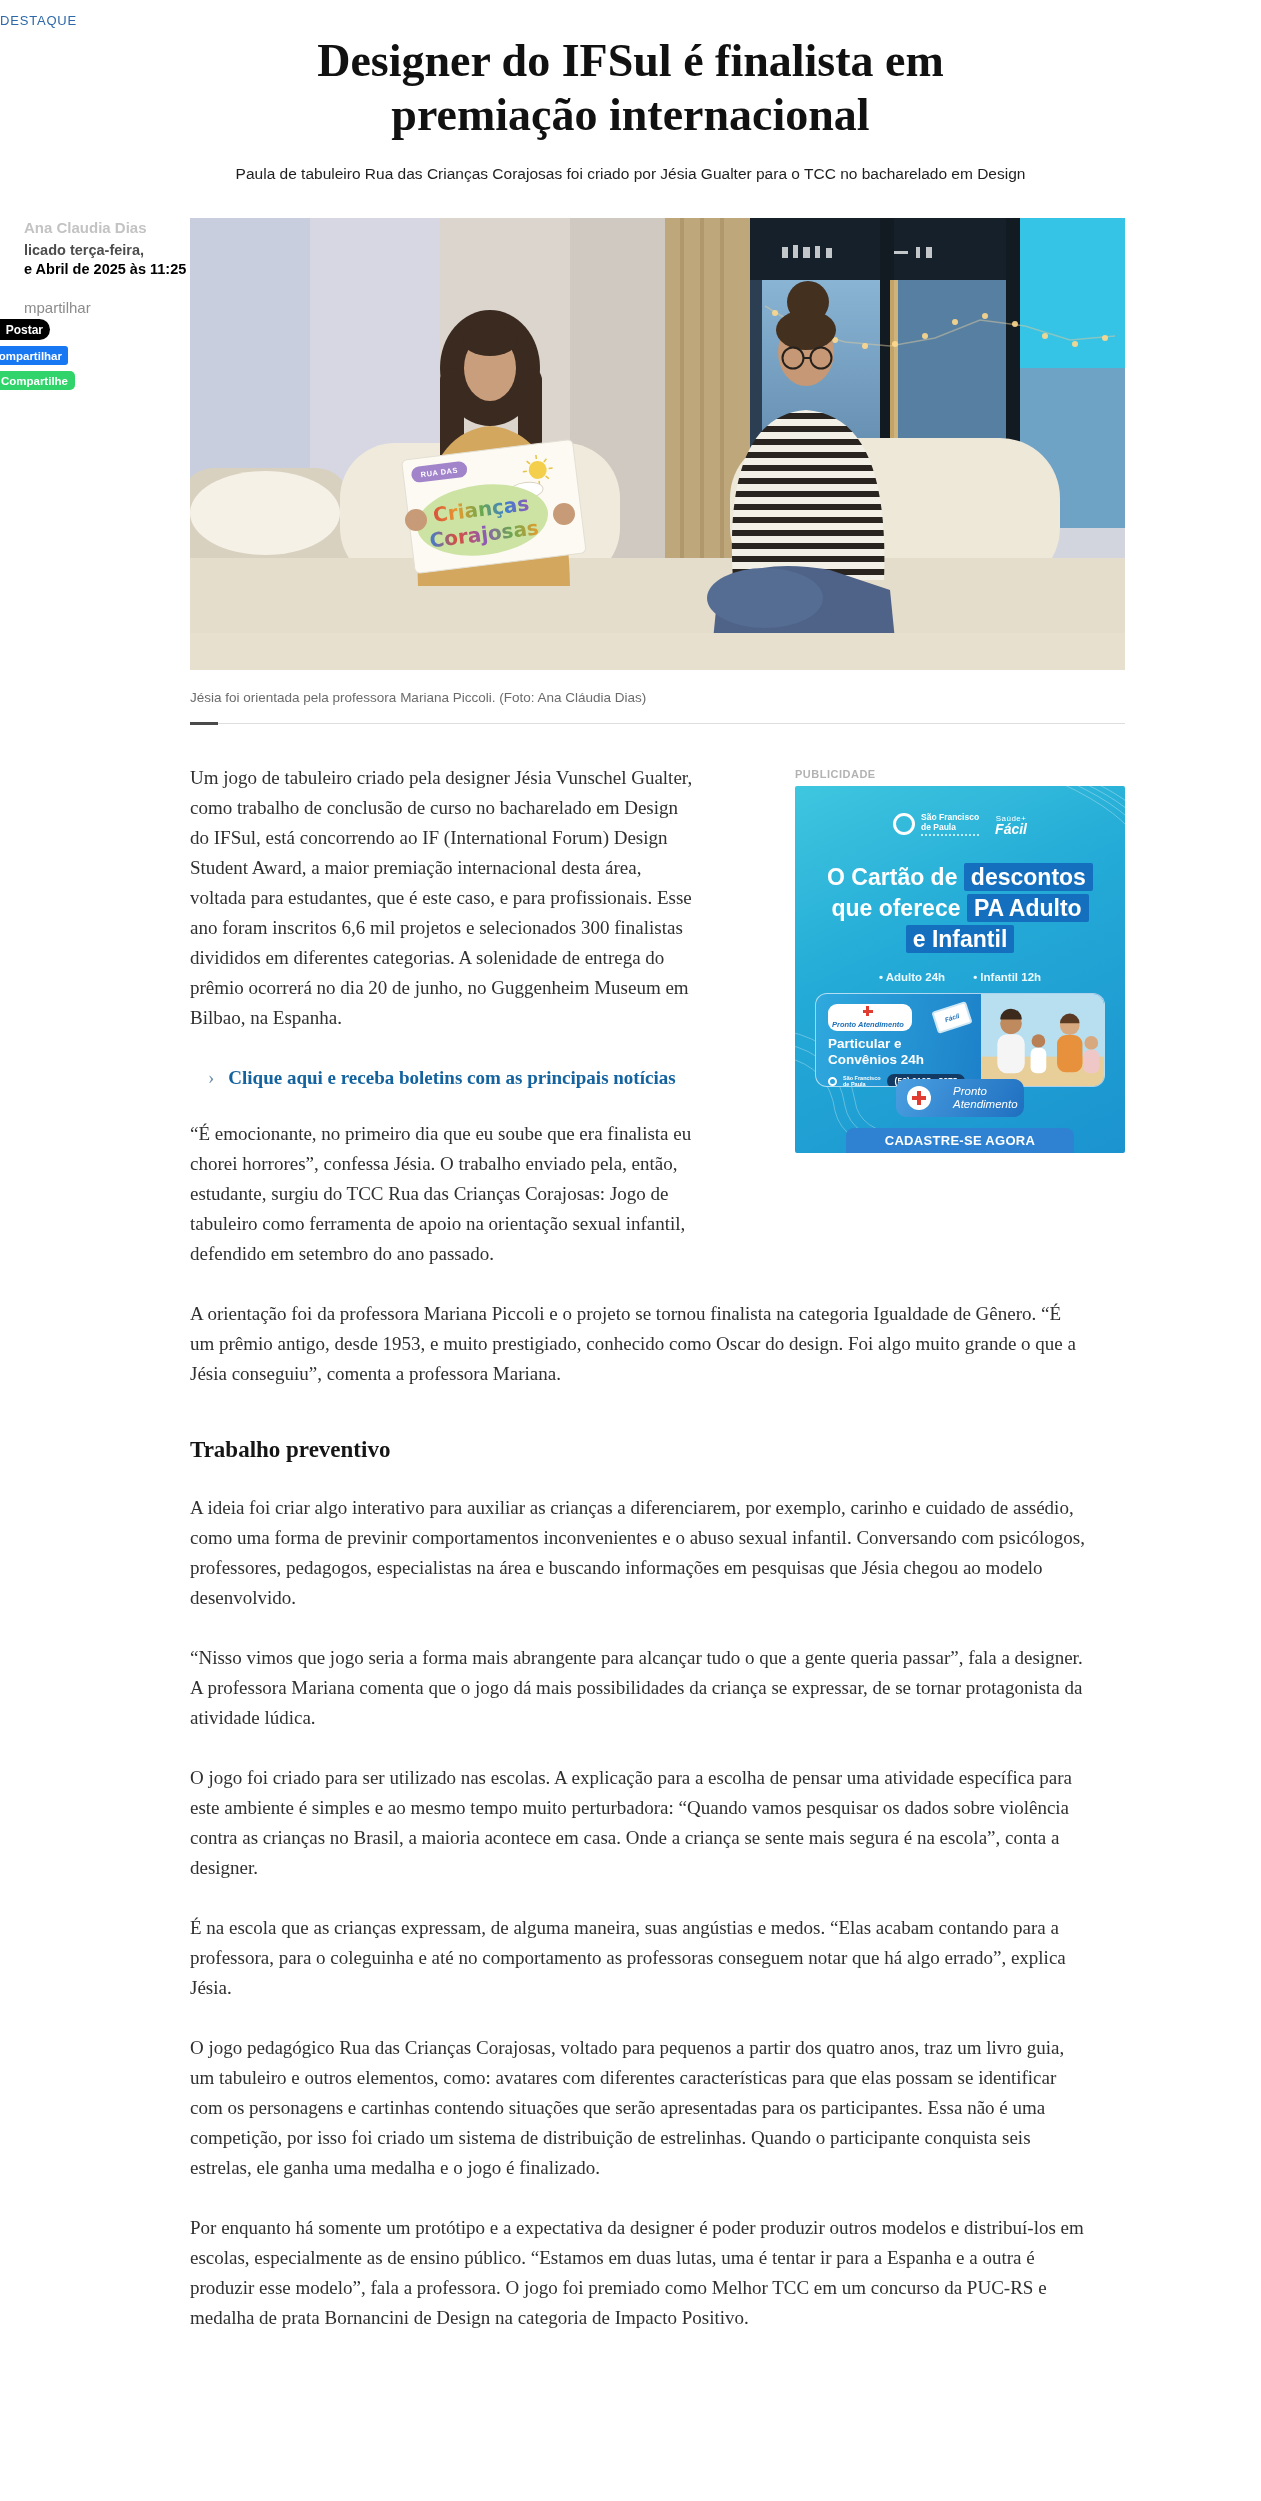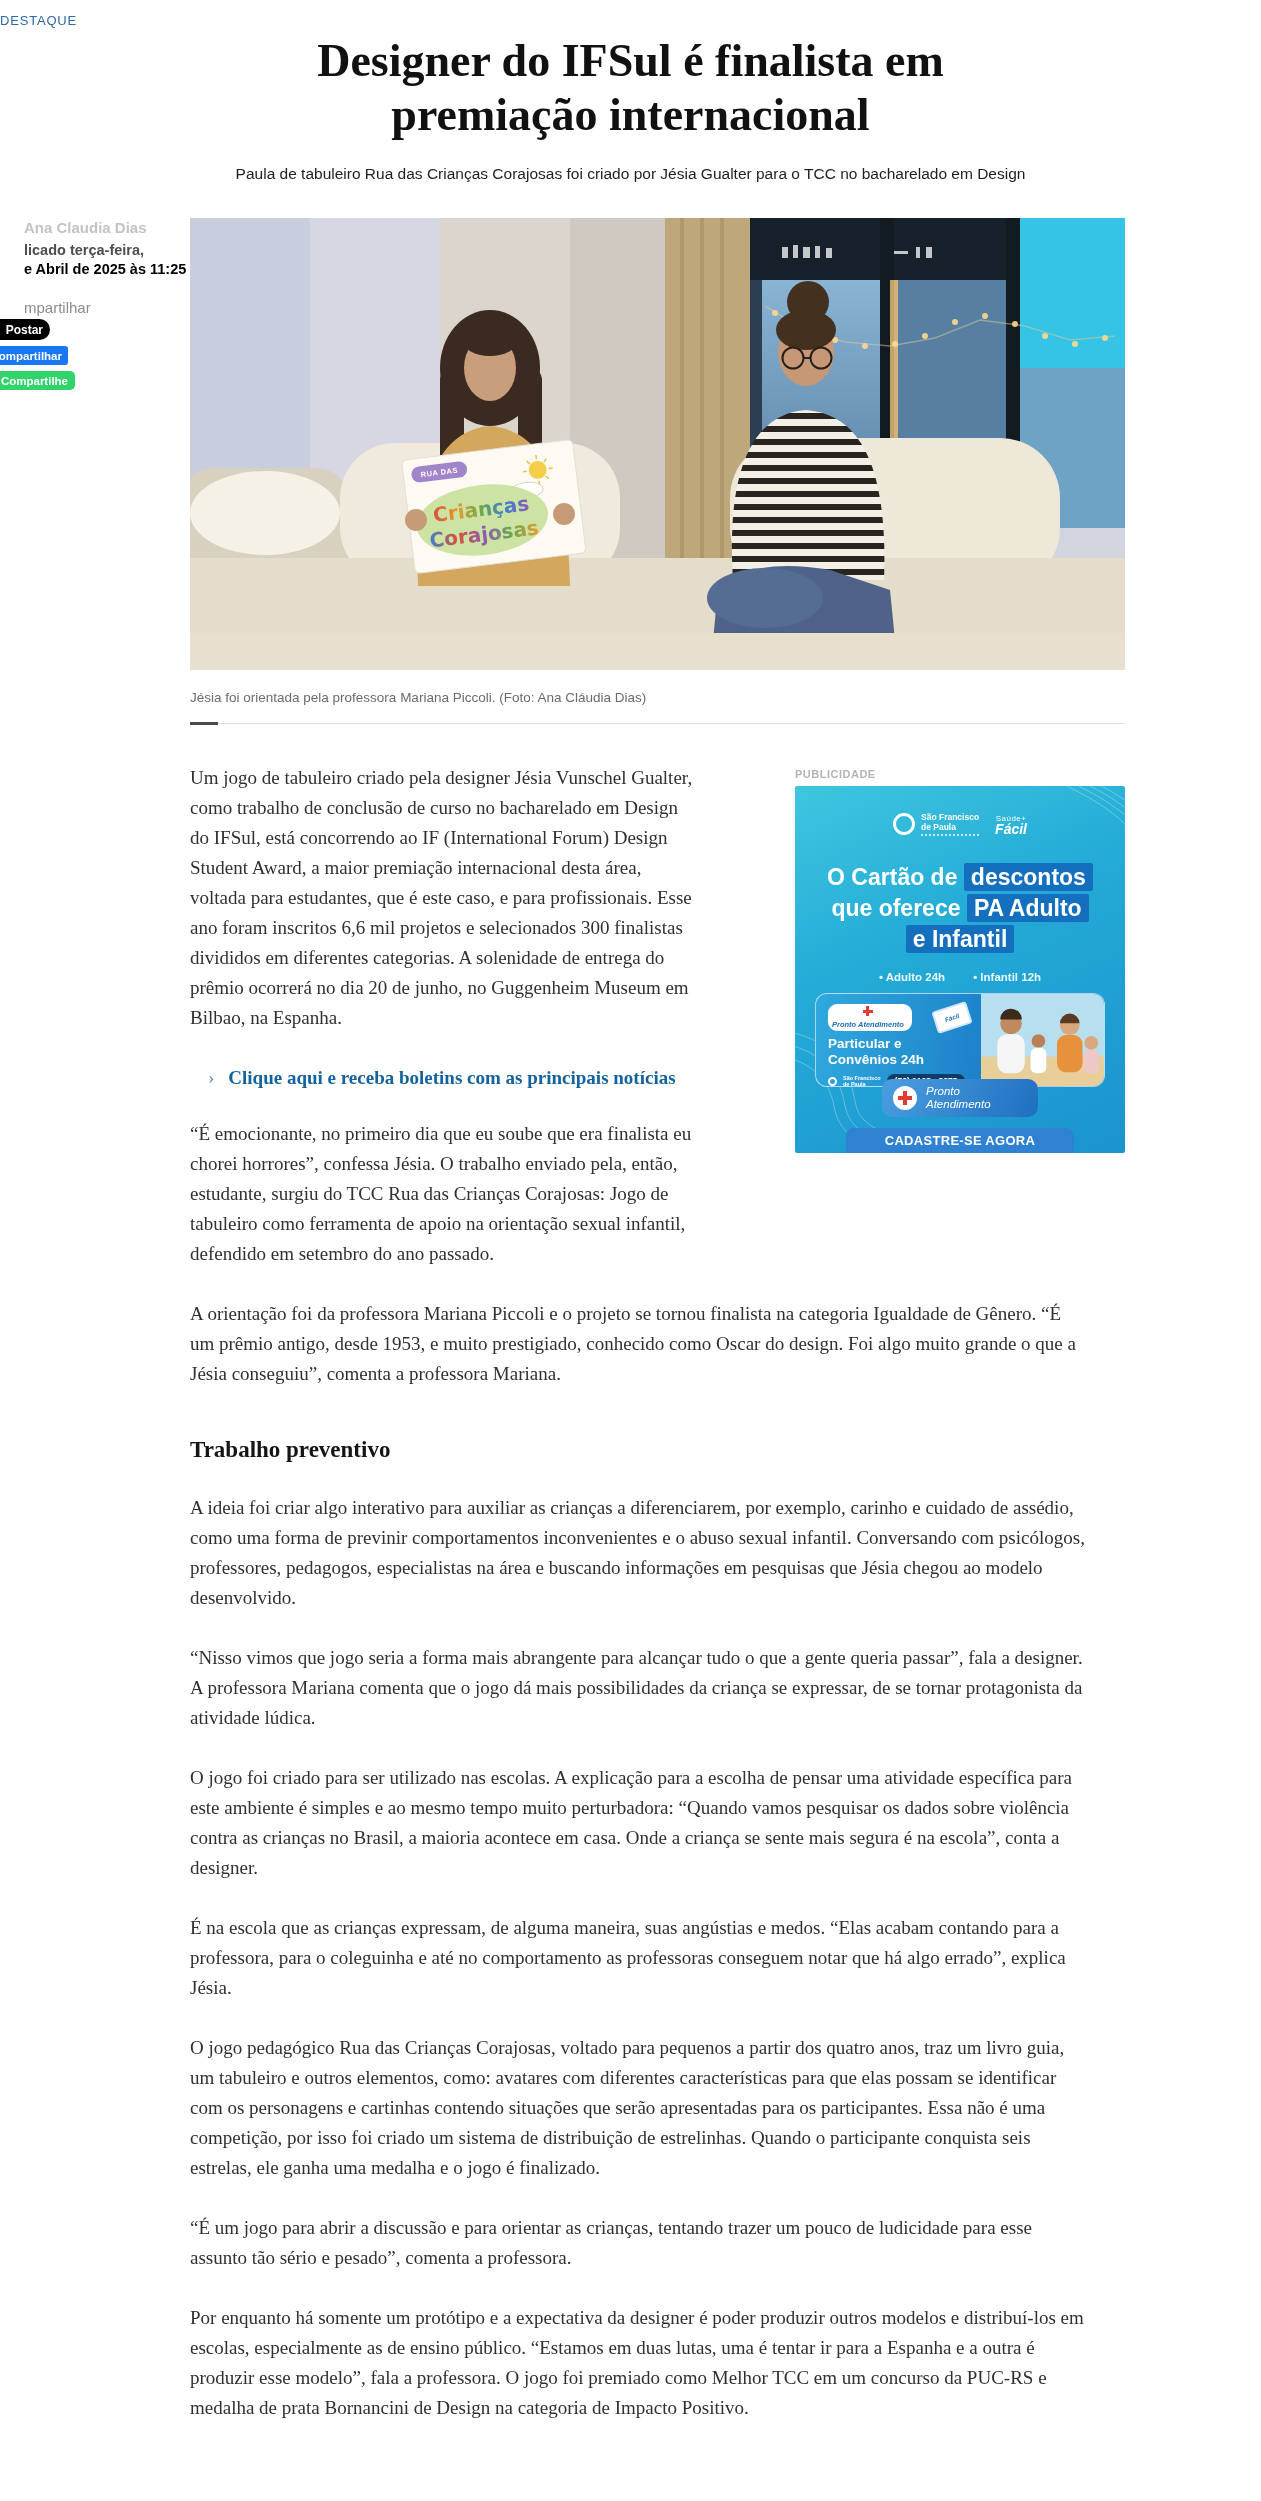--- a/index.html
+++ b/index.html
@@ -128,23 +128,23 @@
   }
   .ad-card-right { flex:1; position:relative; }
   .tilted-card {
     position:absolute; left:41%; top:12px; width:36px; height:23px; background:#fff;
     border:2px solid #cfe7f4; border-radius:3px; transform:rotate(-18deg);
     color:#1b6fb8; font-size:6.5px; font-weight:bold; font-style:italic;
     display:flex; align-items:center; justify-content:center; z-index:2;
   }
   .ad-pill {
     position:absolute; top:293px; left:50%; transform:translateX(-50%);
-    width:156px; height:38px; border-radius:10px;
+    width:128px; height:38px; border-radius:10px;
     background:linear-gradient(120deg,#4a9fe0,#1f6fc0);
-    display:flex; align-items:center; gap:9px; padding-left:11px;
+    display:flex; align-items:center; gap:22px; padding-left:11px;
   }
   .pill-circle { position:relative; width:24px; height:24px; background:#fff; border-radius:50%; flex:none; }
   .pill-circle::before { content:""; position:absolute; left:10px; top:5px; width:4px; height:14px; background:#e03c31; }
   .pill-circle::after { content:""; position:absolute; left:5px; top:10px; width:14px; height:4px; background:#e03c31; }
   .pill-text { color:#fff; font-size:11.5px; font-style:italic; line-height:13px; }
   .ad-cta {
     position:absolute; bottom:0; left:50%; transform:translateX(-50%);
     width:228px; height:25px; background:#2f82d2; border-radius:8px 8px 0 0;
     color:#fff; font-weight:bold; font-size:13px; letter-spacing:.3px;
     text-align:center; line-height:25px; cursor:pointer;
@@ -394,18 +394,17 @@
 
     <h2 class="section-h">Trabalho preventivo</h2>
 
     <p class="body wide">A ideia foi criar algo interativo para auxiliar as crianças a diferenciarem, por exemplo, carinho e cuidado de assédio, como uma forma de previnir comportamentos inconvenientes e o abuso sexual infantil. Conversando com psicólogos, professores, pedagogos, especialistas na área e buscando informações em pesquisas que Jésia chegou ao modelo desenvolvido.</p>
     <p class="body wide">“Nisso vimos que jogo seria a forma mais abrangente para alcançar tudo o que a gente queria passar”, fala a designer. A professora Mariana comenta que o jogo dá mais possibilidades da criança se expressar, de se tornar protagonista da atividade lúdica.</p>
     <p class="body wide">O jogo foi criado para ser utilizado nas escolas. A explicação para a escolha de pensar uma atividade específica para este ambiente é simples e ao mesmo tempo muito perturbadora: “Quando vamos pesquisar os dados sobre violência contra as crianças no Brasil, a maioria acontece em casa. Onde a criança se sente mais segura é na escola”, conta a designer.</p>
     <p class="body wide">É na escola que as crianças expressam, de alguma maneira, suas angústias e medos. “Elas acabam contando para a professora, para o coleguinha e até no comportamento as professoras conseguem notar que há algo errado”, explica Jésia.</p>
 
 
     <p class="body wide">O jogo pedagógico Rua das Crianças Corajosas, voltado para pequenos a partir dos quatro anos, traz um livro guia, um tabuleiro e outros elementos, como: avatares com diferentes características para que elas possam se identificar com os personagens e cartinhas contendo situações que serão apresentadas para os participantes. Essa não é uma competição, por isso foi criado um sistema de distribuição de estrelinhas. Quando o participante conquista seis estrelas, ele ganha uma medalha e o jogo é finalizado.</p>
-    <p class="body wide">“É um jogo para abrir a discussão e para orientar as crianças, tentando trazer um pouco de ludicidade para esse assunto tão sério e pesado”, comenta a professora.</p>
     <p class="body wide">Por enquanto há somente um protótipo e a expectativa da designer é poder produzir outros modelos e distribuí-los em escolas, especialmente as de ensino público. “Estamos em duas lutas, uma é tentar ir para a Espanha e a outra é produzir esse modelo”, fala a professora. O jogo foi premiado como Melhor TCC em um concurso da PUC-RS e medalha de prata Bornancini de Design na categoria de Impacto Positivo.</p>
 
   </div>
 
 </div>
 
 </body></html>

